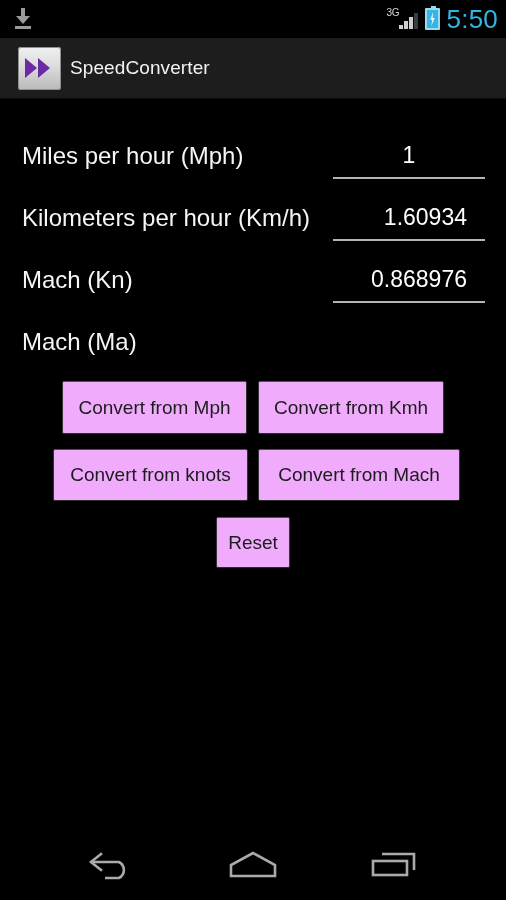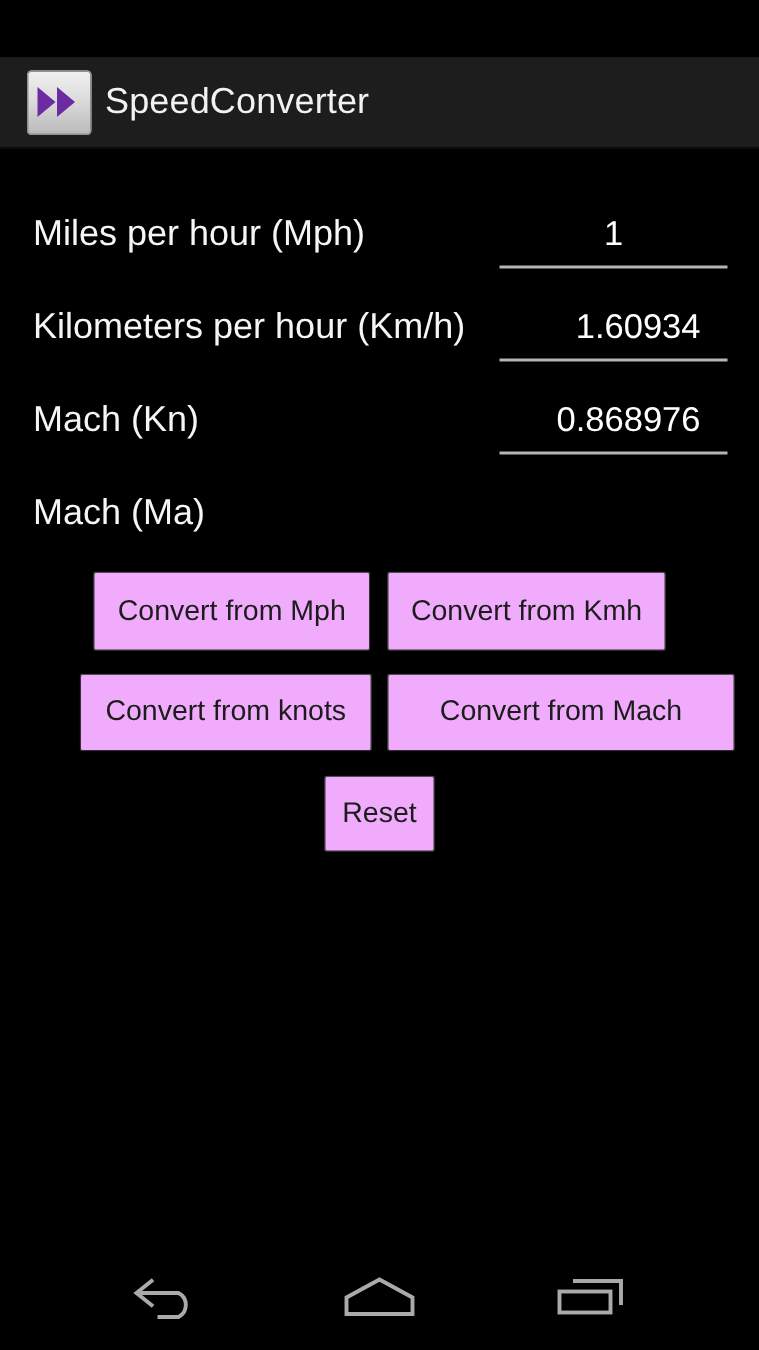--- a/index.html
+++ b/index.html
@@ -150,21 +150,21 @@
     border-left: 12px solid #6c2ba3;
   }
   .app-icon .tri.t1 { left: 7px; }
   .app-icon .tri.t2 { left: 20px; }
   .app-title {
     position: absolute;
     left: 70px; top: 0;
     height: 60px;
     display: flex;
     align-items: center;
-    font-size: 24px;
+    font-size: 19px;
     color: #f2f2f2;
     letter-spacing: 0.1px;
   }
 
   
   .content {
     position: absolute;
     left: 0; top: 100px;
     width: 506px;
     height: 730px;
@@ -219,21 +219,21 @@
     display: flex;
     align-items: center;
     justify-content: center;
     font-size: 19px;
     color: #1c1c1c;
     white-space: nowrap;
   }
   .btn-mph   { left: 62px;  top: 281px; width: 185px; height: 53px; }
   .btn-kmh   { left: 258px; top: 281px; width: 186px; height: 53px; }
   .btn-knots { left: 53px;  top: 349px; width: 195px; height: 52px; }
-  .btn-mach  { left: 258px; top: 349px; width: 232px; height: 52px; }
+  .btn-mach  { left: 258px; top: 349px; width: 202px; height: 52px; }
   .btn-reset { left: 216px; top: 417px; width: 74px;  height: 51px; font-size: 19px; }
 
   
   .nav-bar {
     position: absolute;
     left: 0; top: 829px;
     width: 506px;
     height: 71px;
     background: #000000;
   }
@@ -250,20 +250,44 @@
   .nav-home   { left: 198px; }
   .nav-recent { left: 339px; }
   .nav-svg { display: block; }
 
 </style>
 </head>
 <body>
 
 <div class="phone">
 
+  <div class="status-bar">
+    <div class="status-left">
+      <div class="dl-icon">
+        <span class="shaft"></span>
+        <span class="head"></span>
+        <span class="bar"></span>
+      </div>
+    </div>
+    <div class="status-right">
+      <div class="signal">
+        <span class="net-label">3G</span>
+        <span class="bars">
+          <i></i>
+          <i></i>
+          <i></i>
+          <i></i>
+        </span>
+      </div>
+      <div class="battery">
+        <span class="bolt"></span>
+      </div>
+      <div class="clock">5:50</div>
+    </div>
+  </div>
 
   <div class="action-bar">
     <div class="app-icon">
       <span class="tri t1"></span>
       <span class="tri t2"></span>
     </div>
     <div class="app-title">SpeedConverter</div>
   </div>
 
   <div class="content">

